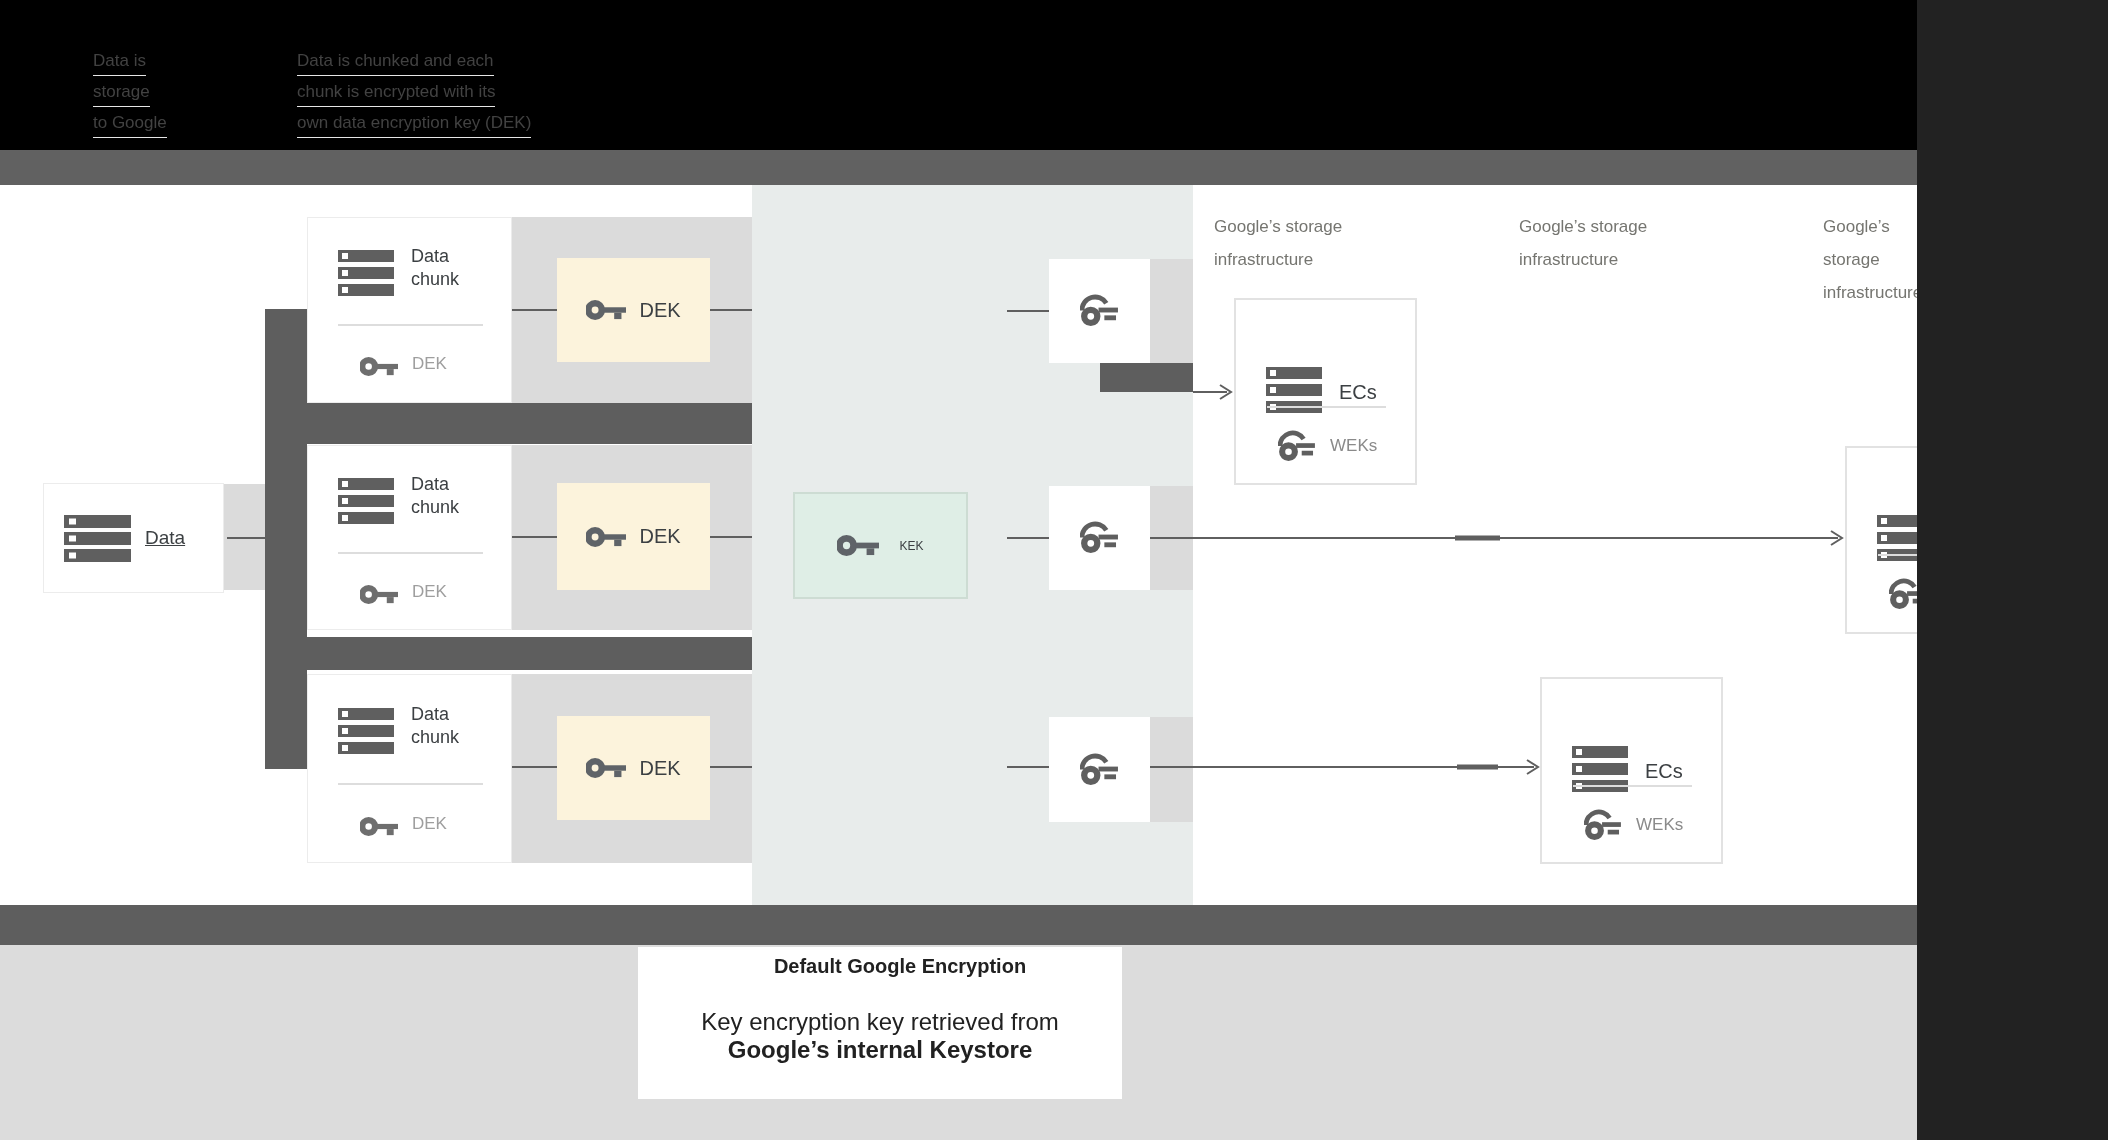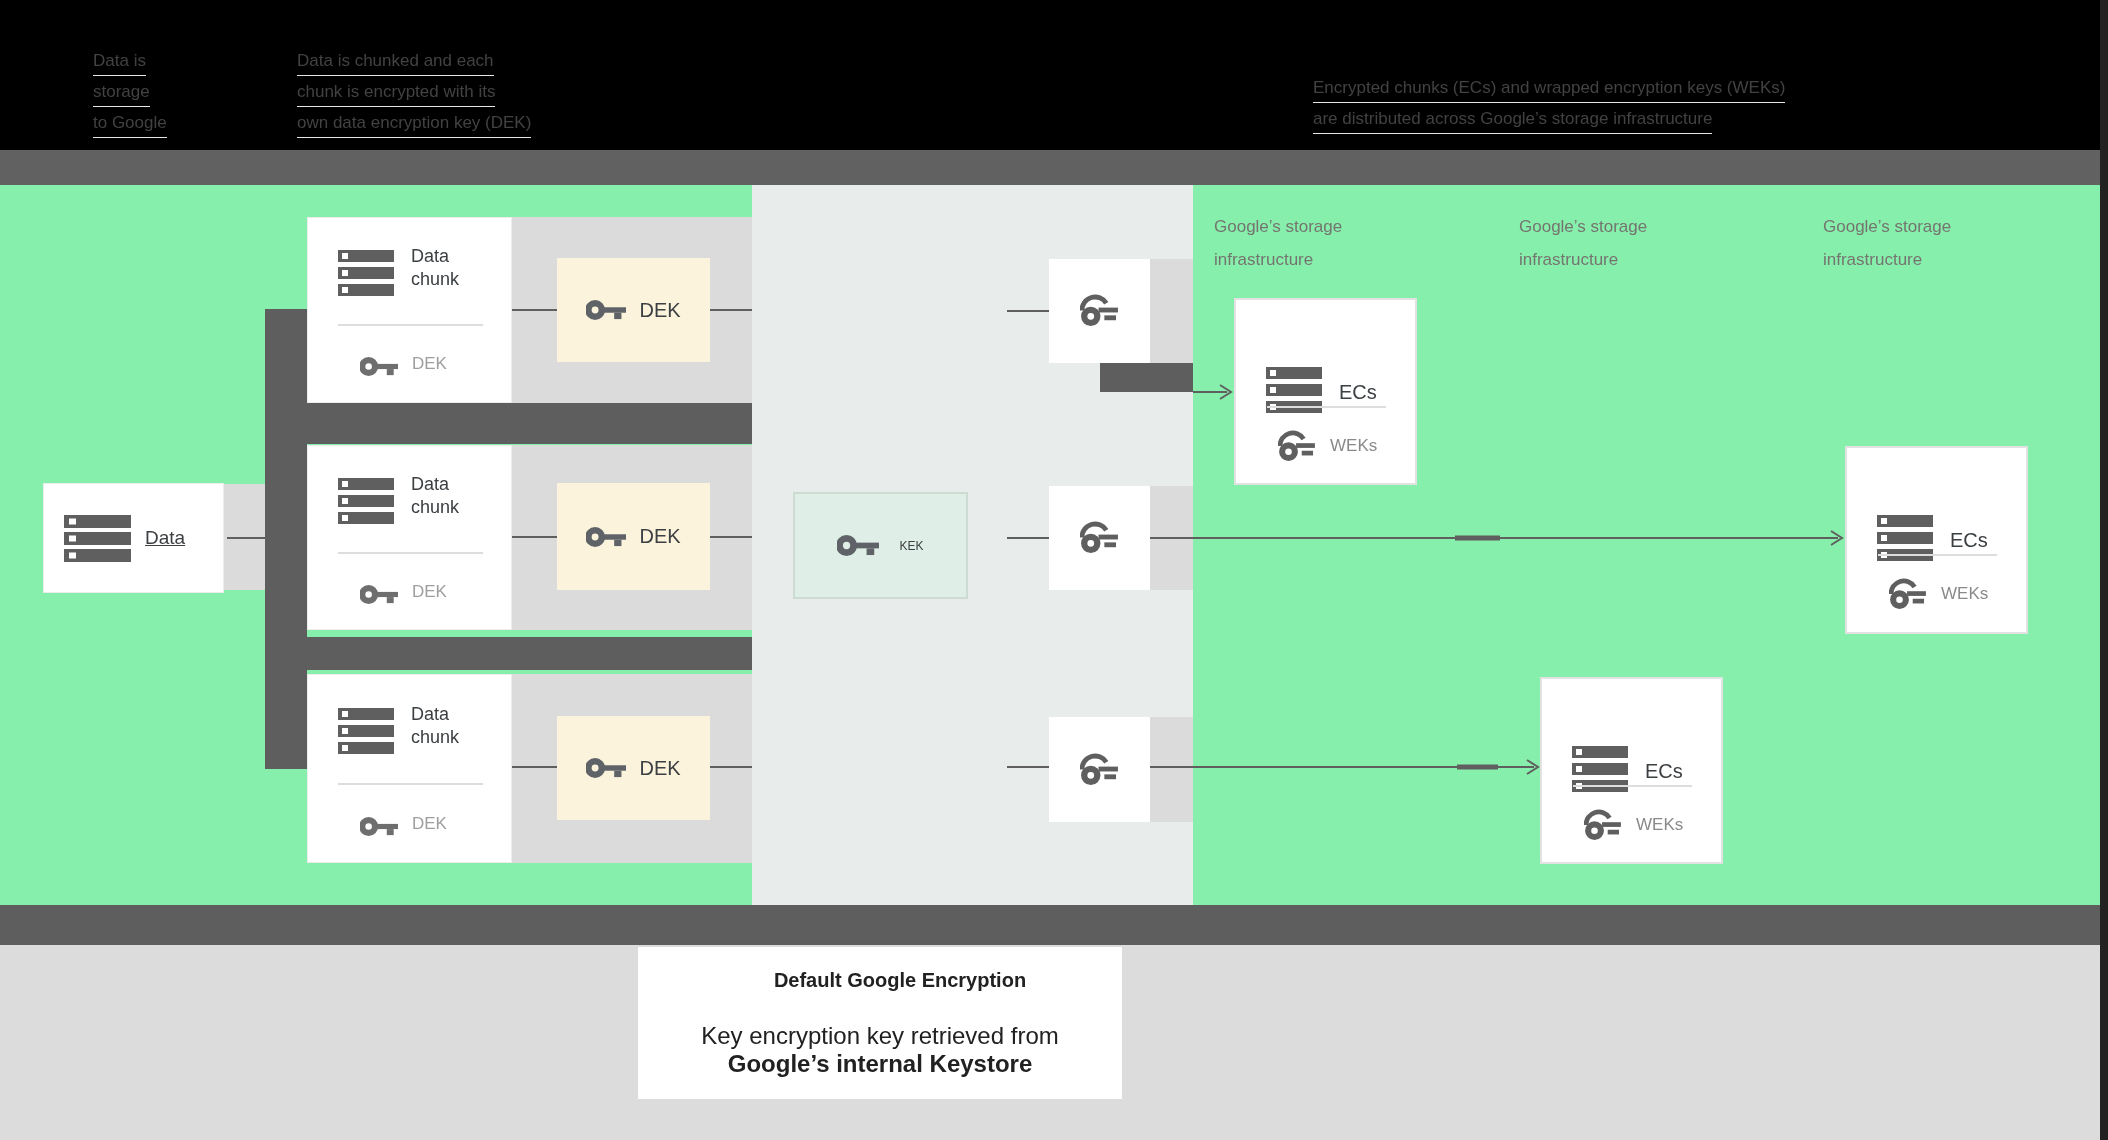--- a/index.html
+++ b/index.html
@@ -1,16 +1,16 @@
 <!DOCTYPE html>
 <html><head>
 <meta charset="utf-8">
 <style>
   html,body{margin:0;padding:0;background:#222;}
-  #canvas{position:relative;width:2100px;height:1140px;background:#86efac;overflow:hidden;
+  #canvas{position:relative;width:1917px;height:1140px;background:#ffffff;overflow:hidden;
           font-family:"Liberation Sans",sans-serif;}
   .abs{position:absolute;}
   
   .top-black{left:0;top:0;width:2108px;height:150px;background:#000;}
   .top-graybar{left:0;top:150px;width:2108px;height:35px;background:#616161;}
   .mid-section{left:752px;top:185px;width:441px;height:720px;background:#E8ECEB;}
   .bottom-darkbar{left:0;top:905px;width:2108px;height:40px;background:#5E5E5E;}
   .footer{left:0;top:945px;width:2108px;height:195px;background:#DCDCDC;}
   
   .hcol{color:#424242;font-size:17px;line-height:27px;}
@@ -25,21 +25,21 @@
   .keybox{background:#FFFFFF;display:flex;align-items:center;justify-content:center;}
   .band{background:#DBDBDB;}
   .dark{background:#5E5E5E;}
   .hline{height:2px;background:#5F5F5F;}
   .divider{height:2px;background:#DDDDDD;}
   .lbl-dark{color:#3C4043;}
   .lbl-gray{color:#9E9E9E;}
   .storage-lbl{color:#757570;font-size:17px;line-height:33px;white-space:pre-line;}
   .chunk-title{color:#3C4043;font-size:18px;line-height:23px;width:80px;}
   .caption-box{background:#FFFFFF;text-align:center;color:#212121;}
-  .caption-title{font-size:20px;font-weight:bold;margin-top:22px;padding-left:40px;}
+  .caption-title{font-size:20px;font-weight:bold;margin-top:8px;padding-left:40px;}
   .caption-body{font-size:24px;line-height:28px;margin-top:30px;}
   .caption-body .b{font-weight:bold;}
   svg{display:block;}
 </style>
 </head>
 <body>
 
 <div id="canvas">
 
   <div class="abs top-black"></div>
@@ -50,24 +50,20 @@
 
   <div class="abs hcol" style="left:93px;top:47px;">
     <span>Data is</span>
     <span>storage</span>
     <span>to Google</span>
   </div>
   <div class="abs hcol" style="left:297px;top:47px;">
     <span>Data is chunked and each</span>
     <span>chunk is encrypted with its</span>
     <span>own data encryption key (DEK)</span>
-  </div>
-  <div class="abs hcol" style="left:1313px;top:74px;">
-    <span>Encrypted chunks (ECs) and wrapped encryption keys (WEKs)</span>
-    <span>are distributed across Google’s storage infrastructure</span>
   </div>
 
   <div class="abs band" style="left:512px;top:217px;width:240px;height:186px;"></div>
   <div class="abs band" style="left:512px;top:445px;width:240px;height:185px;"></div>
   <div class="abs band" style="left:512px;top:674px;width:240px;height:189px;"></div>
   <div class="abs band" style="left:224px;top:484px;width:41px;height:106px;"></div>
 
   <div class="abs band" style="left:1150px;top:259px;width:43px;height:104px;"></div>
   <div class="abs band" style="left:1150px;top:486px;width:43px;height:104px;"></div>
   <div class="abs band" style="left:1150px;top:717px;width:43px;height:105px;"></div>

